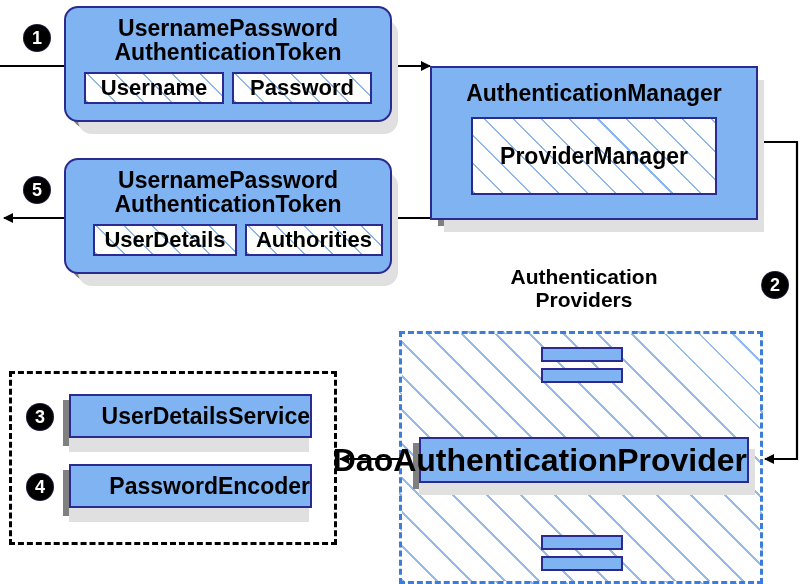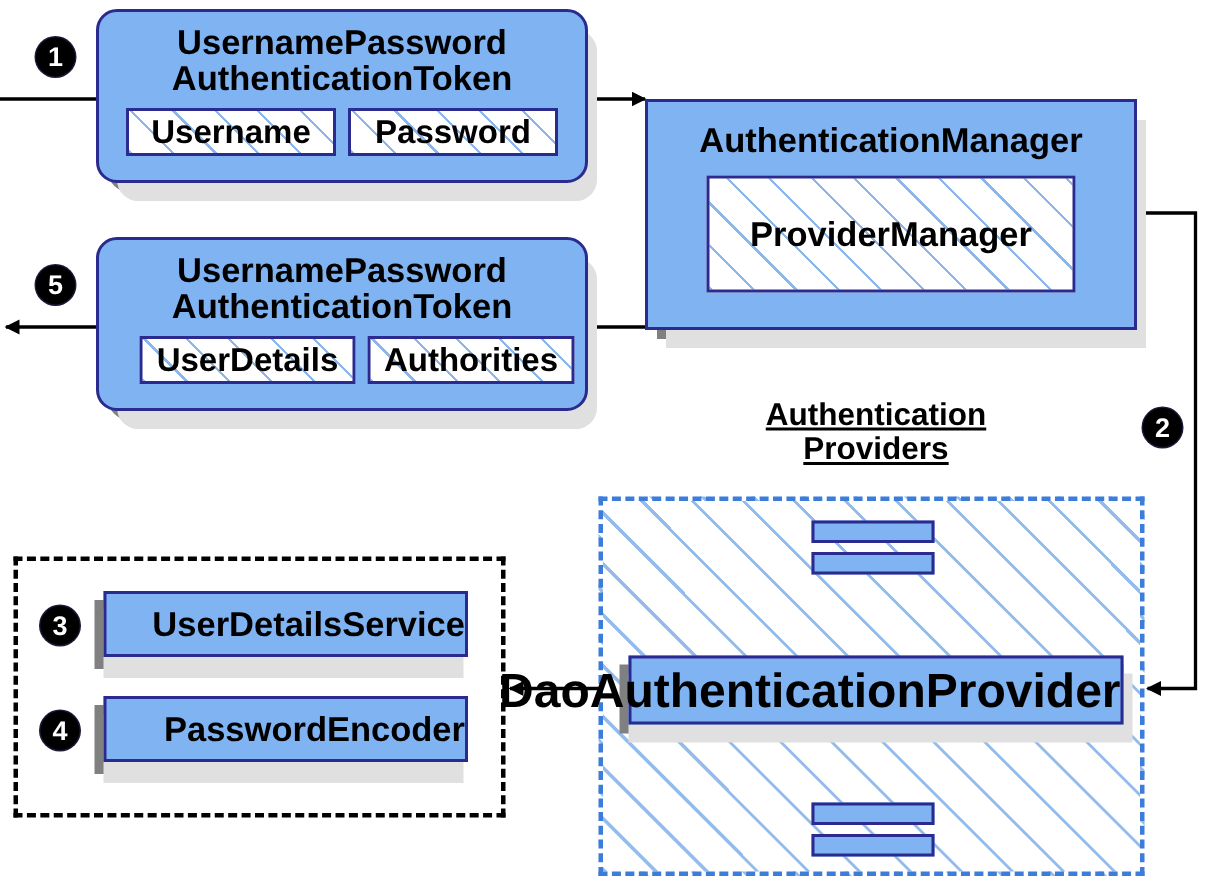--- a/index.html
+++ b/index.html
@@ -138,21 +138,21 @@
         </div>
         <div class="hatch-white" style="width:138px;height:32px;font-size:22px;text-align:center;">
           <span>Authorities</span>
         </div>
       </div>
   </div>
   <div class="badge" style="left:24px;top:177px;">
       <span>5</span>
   </div>
 
-  <div class="abs title-2line" style="left:470px;top:265px;width:228px;text-align:center;font-size:21px;font-weight:bold;line-height:1.1;text-decoration:underline;">Authentication
+  <div class="abs title-2line" style="left:470px;top:265px;width:228px;text-align:center;font-size:21px;font-weight:bold;line-height:1.1;">Authentication
 Providers</div>
 
   <div class="hatch-region abs" style="left:399px;top:331px;width:364px;height:253px;"></div>
 
   <div class="blue-box abs" style="left:541px;top:347px;width:82px;height:15px;"></div>
   <div class="blue-box abs" style="left:541px;top:368px;width:82px;height:15px;"></div>
 
   <div class="blue-box abs" style="left:541px;top:535px;width:82px;height:15px;"></div>
   <div class="blue-box abs" style="left:541px;top:556px;width:82px;height:15px;"></div>
 

